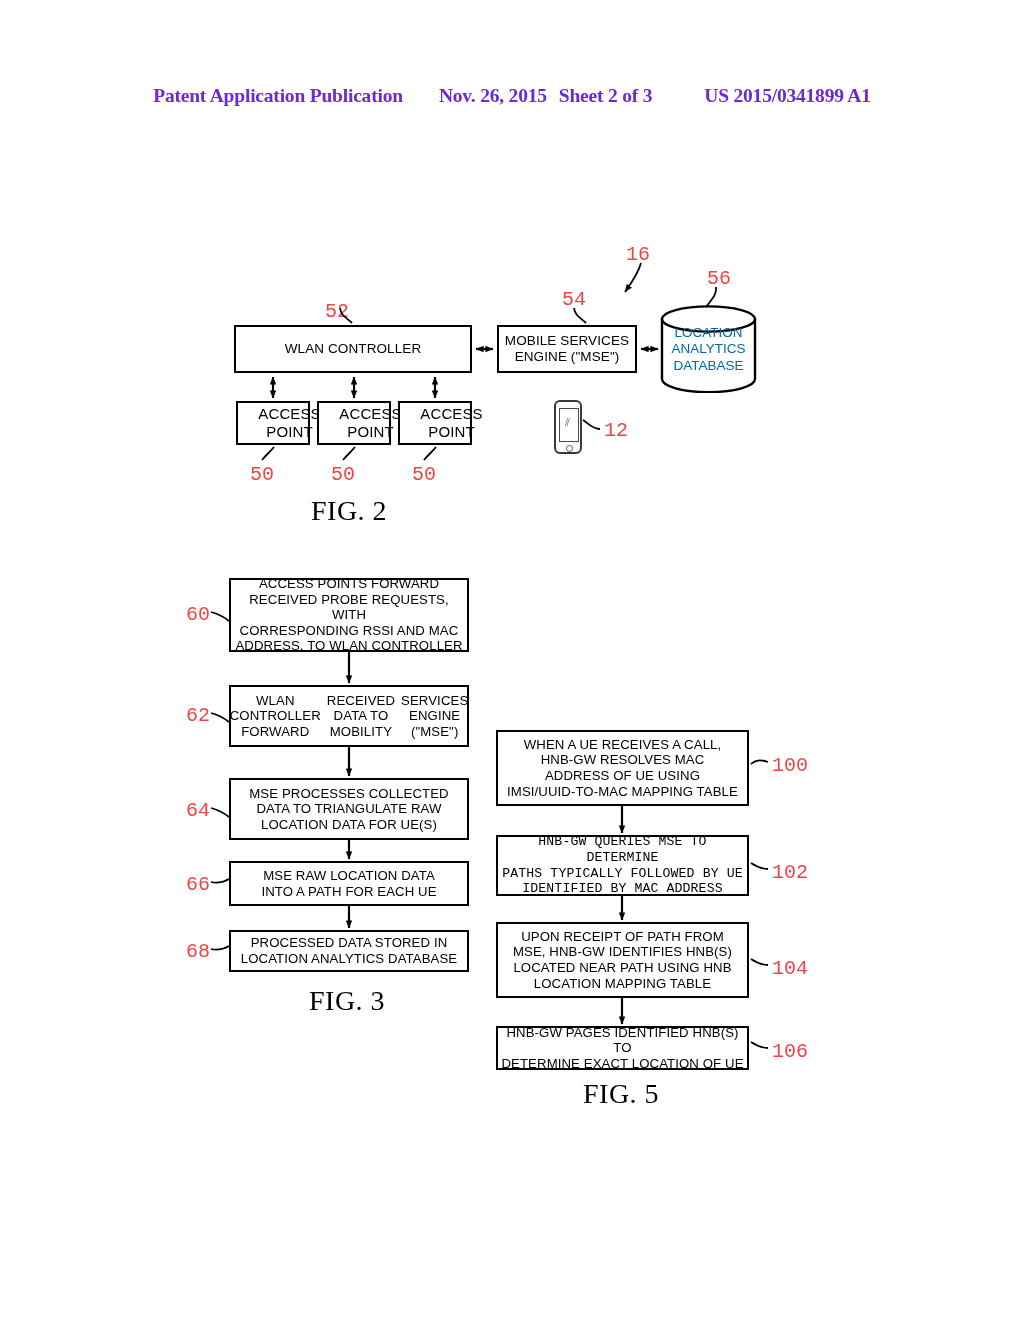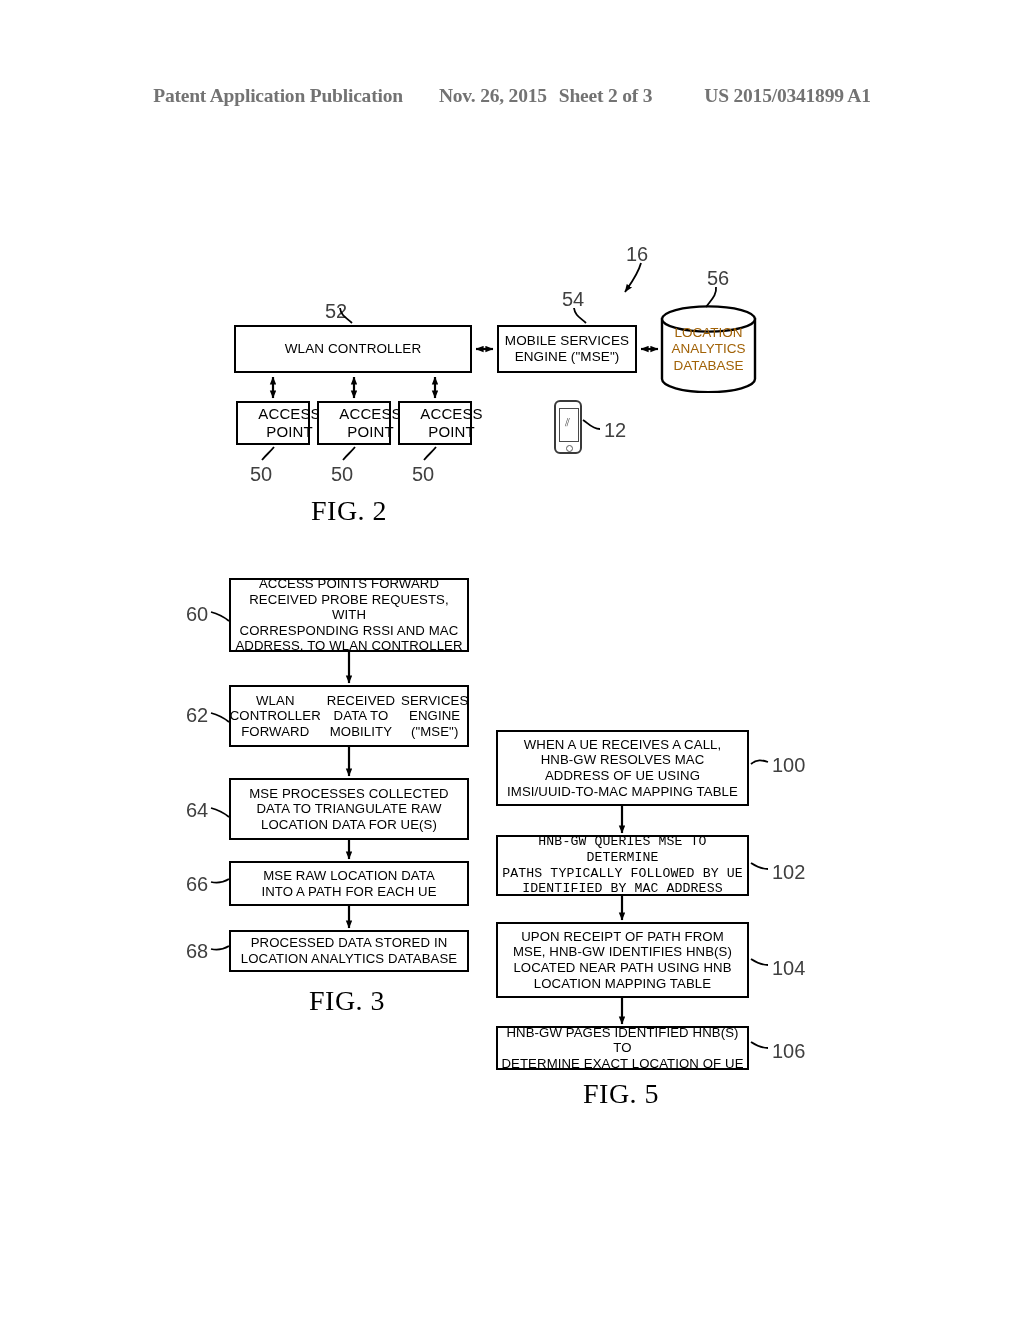--- a/index.html
+++ b/index.html
@@ -19,21 +19,21 @@
 
   
   #pub-header {
     position: absolute;
     left: 0; top: 85px;
     width: 1024px;
     text-align: center;
     font-family: "Liberation Serif", serif;
     font-weight: bold;
     font-size: 19.5px;
-    color: #737373;
+    color: #6d28d9;
     white-space: nowrap;
     letter-spacing: -0.2px;
   }
   #pub-header .seg { display: inline-block; vertical-align: baseline; }
   #pub-header .gap1 { display: inline-block; width: 36px; }
   #pub-header .gap2 { display: inline-block; width: 12px; }
   #pub-header .gap3 { display: inline-block; width: 52px; }
 
   
   .box {
@@ -53,23 +53,23 @@
   .fig-label {
     position: absolute;
     font-family: "Liberation Serif", serif;
     font-size: 28px;
     color: #000;
     letter-spacing: 0.5px;
     white-space: nowrap;
   }
   .ref {
     position: absolute;
-    font-family: Liberation Sans, sans-serif;
+    font-family: Liberation Mono, monospace;
     font-size: 20px;
-    color: #404040;
+    color: #ef4444;
     white-space: nowrap;
   }
   .svg-layer {
     position: absolute;
     left: 0; top: 0;
     width: 1024px; height: 1320px;
     pointer-events: none;
     overflow: visible;
   }
 
@@ -86,21 +86,21 @@
     left: 660px; top: 305px;
     width: 97px; height: 88px;
   }
   #db-cyl .db-label {
     position: absolute;
     left: 0; top: 20px;
     width: 97px;
     text-align: center;
     font-size: 13.5px;
     line-height: 1.22;
-    color: #a16207;
+    color: #0369a1;
   }
 
   
   #phone {
     position: absolute;
     left: 554px; top: 400px;
     width: 28px; height: 54px;
     border: 2px solid #3a3a3a;
     border-radius: 6px;
     background: #fff;

